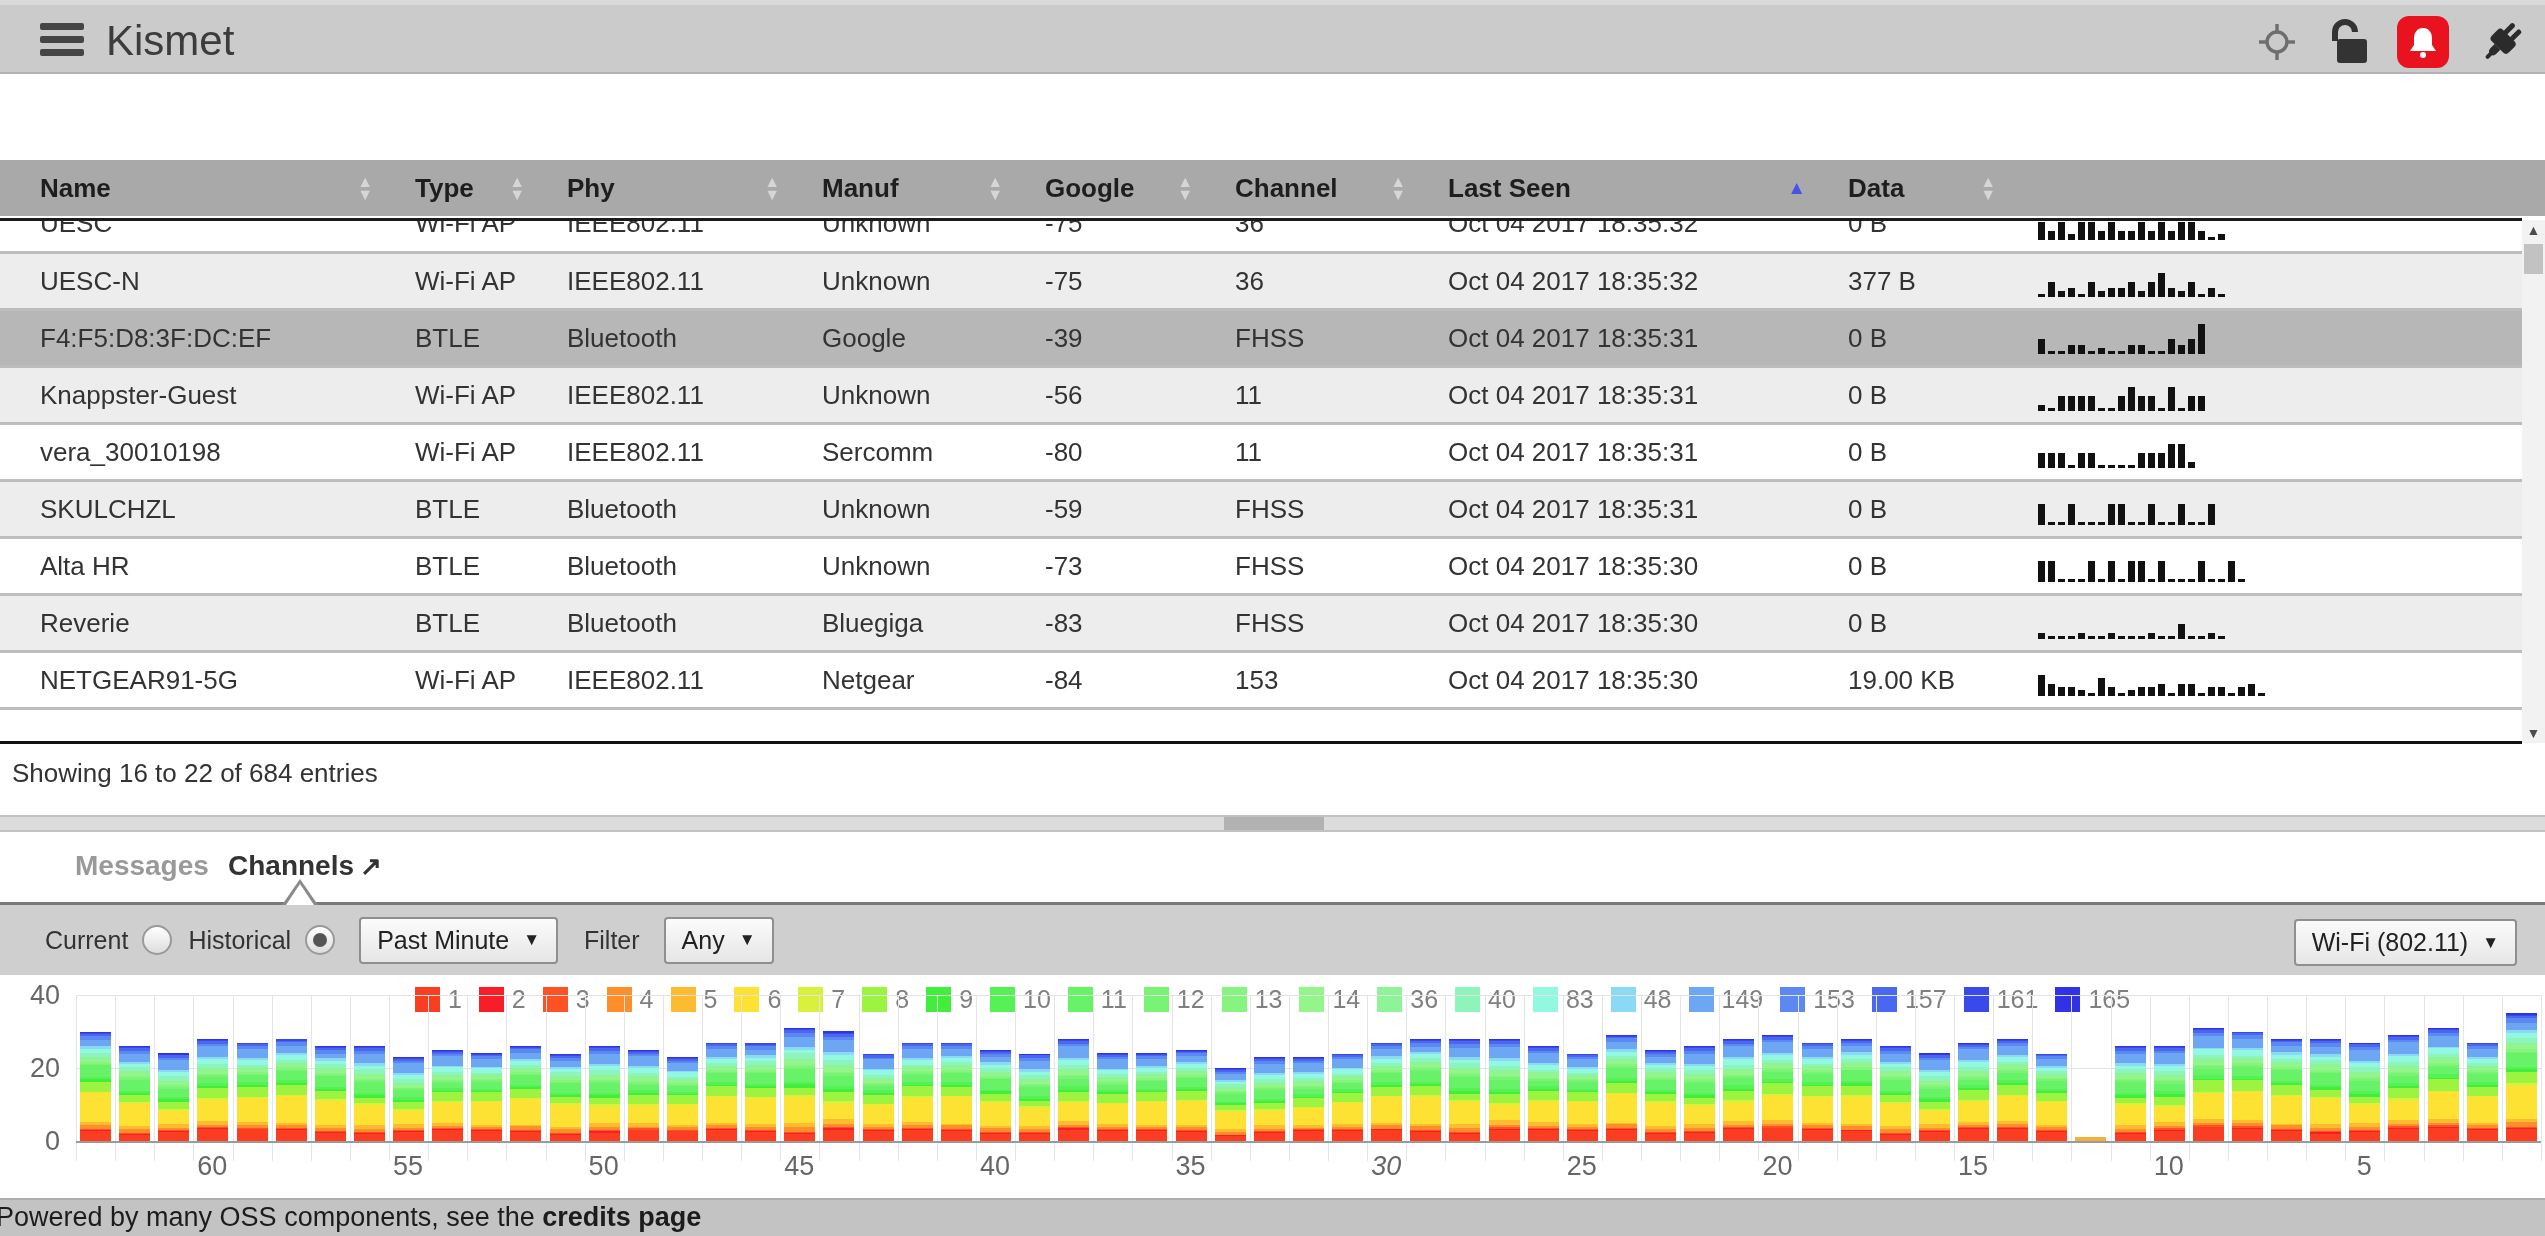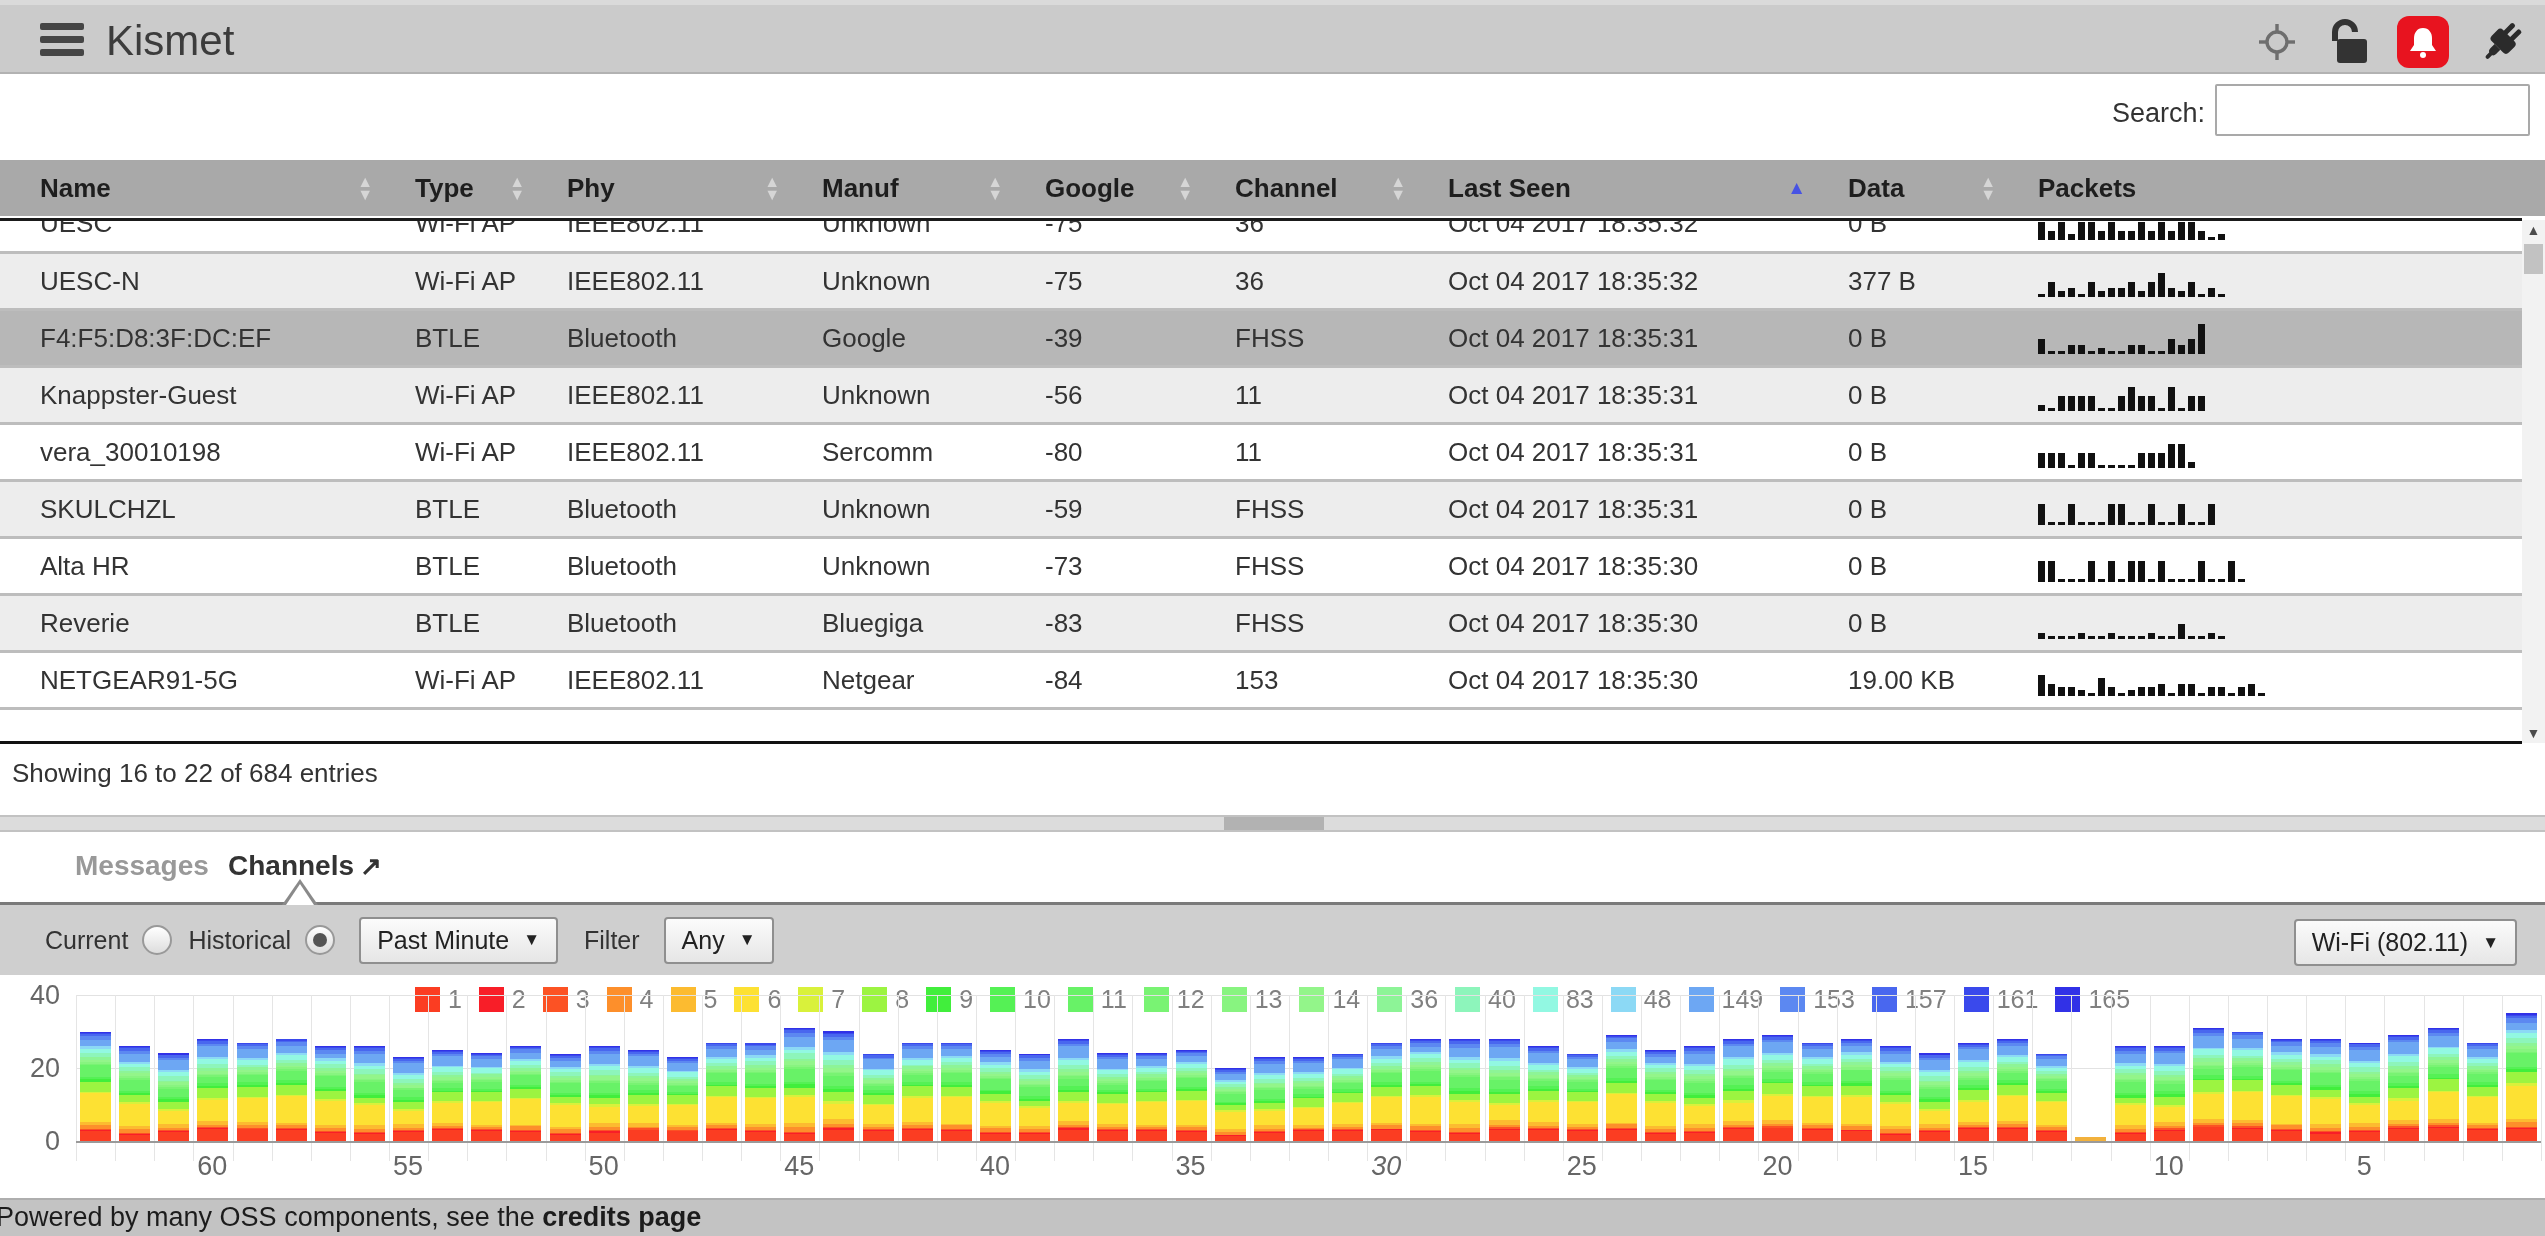--- a/index.html
+++ b/index.html
@@ -140,24 +140,20 @@
               <rect x="29" y="4" width="5" height="14" rx="2"></rect>
           <rect x="15" y="16" width="24" height="16" rx="4"></rect>
               <path d="M23 32 h8 v6 a4 4 0 0 1 -8 0 z"></path>
           <rect x="25" y="38" width="4" height="10" rx="2"></rect>
             </g>
           </svg>
       </span>
     </div>
   </div>
 
-  <div class="search-row">
-    <span class="search-label">Search:</span>
-    <input class="search-input" type="text" value="" style="">
-  </div>
 
   <div class="thead">
     <div class="grid-row" id="thead-row">
         <div class="th"><span>Name</span><span class="sort-both">
             <span>▲</span>
             <span>▼</span>
           </span></div>
         <div class="th"><span>Type</span><span class="sort-both">
             <span>▲</span>
             <span>▼</span>
@@ -176,21 +172,20 @@
           </span></div>
         <div class="th"><span>Channel</span><span class="sort-both">
             <span>▲</span>
             <span>▼</span>
           </span></div>
         <div class="th"><span>Last Seen</span><span class="sort-asc">▲</span></div>
         <div class="th"><span>Data</span><span class="sort-both">
             <span>▲</span>
             <span>▼</span>
           </span></div>
-        <div class="th"><span>Packets</span></div>
       </div>
   </div>
   <div class="tbody" id="tbody">
       <div class="trow partial">
         <div class="grid-row">
           <div class="td">UESC</div>
           <div class="td">Wi-Fi AP</div>
           <div class="td">IEEE802.11</div>
           <div class="td">Unknown</div>
           <div class="td">-75</div>

